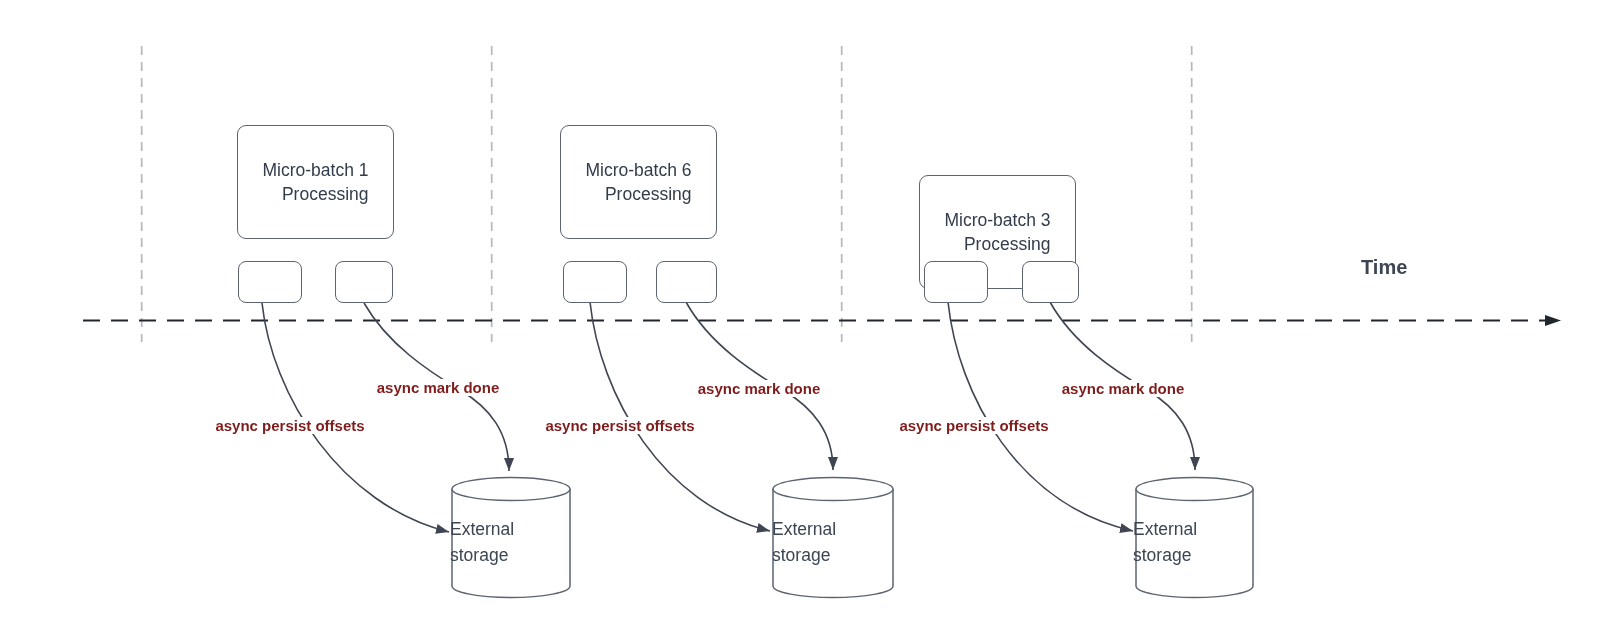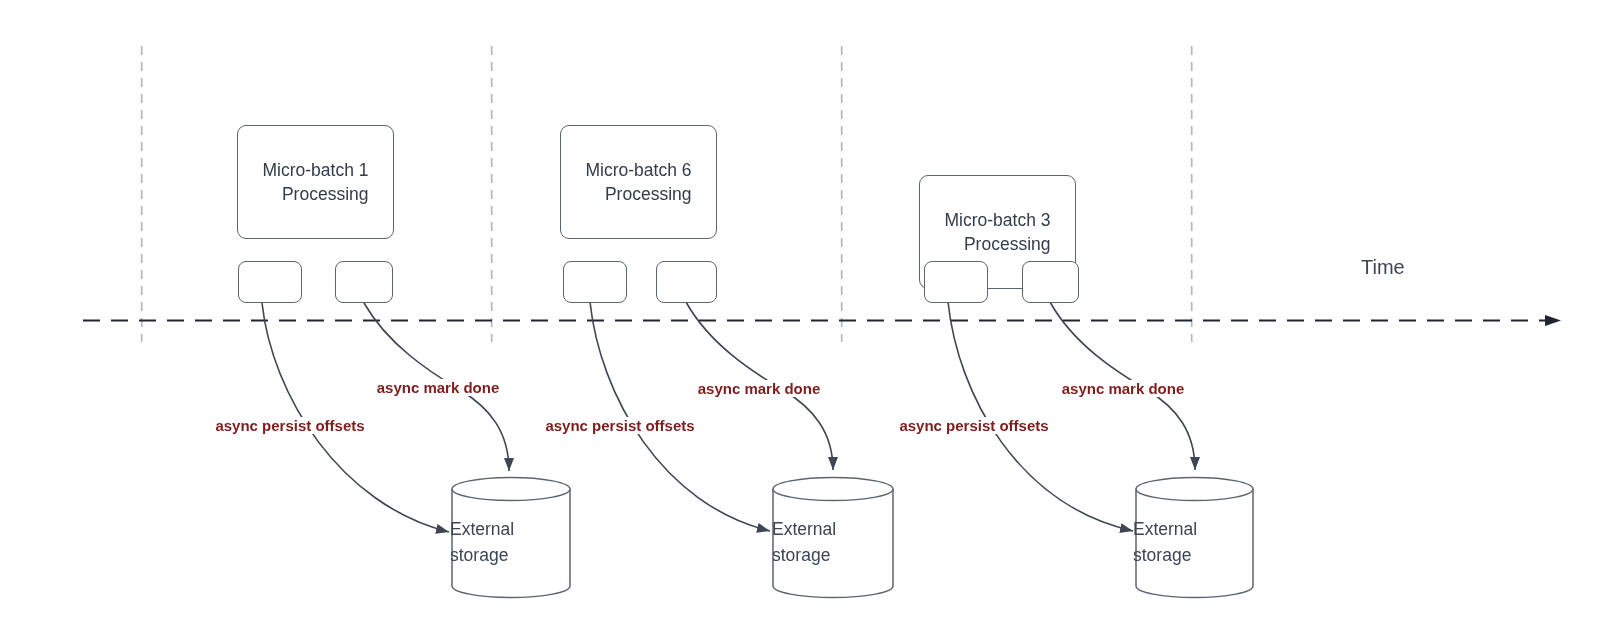--- a/index.html
+++ b/index.html
@@ -96,15 +96,15 @@
   <div class="edge-label" style="left:974px;top:417px;">async persist offsets</div>
   <div class="edge-label" style="left:1123px;top:380px;">async mark done</div>
 
   <div class="storage-label" style="left:450px;top:516px;">External
 storage</div>
   <div class="storage-label" style="left:772px;top:516px;">External
 storage</div>
   <div class="storage-label" style="left:1133px;top:516px;">External
 storage</div>
 
-  <div class="time-label" style="left:1361px;top:256px;">Time</div>
+  <div class="time-label" style="left:1361px;top:256px;font-weight:bold;">Time</div>
 
 </div>
 
 </body></html>

